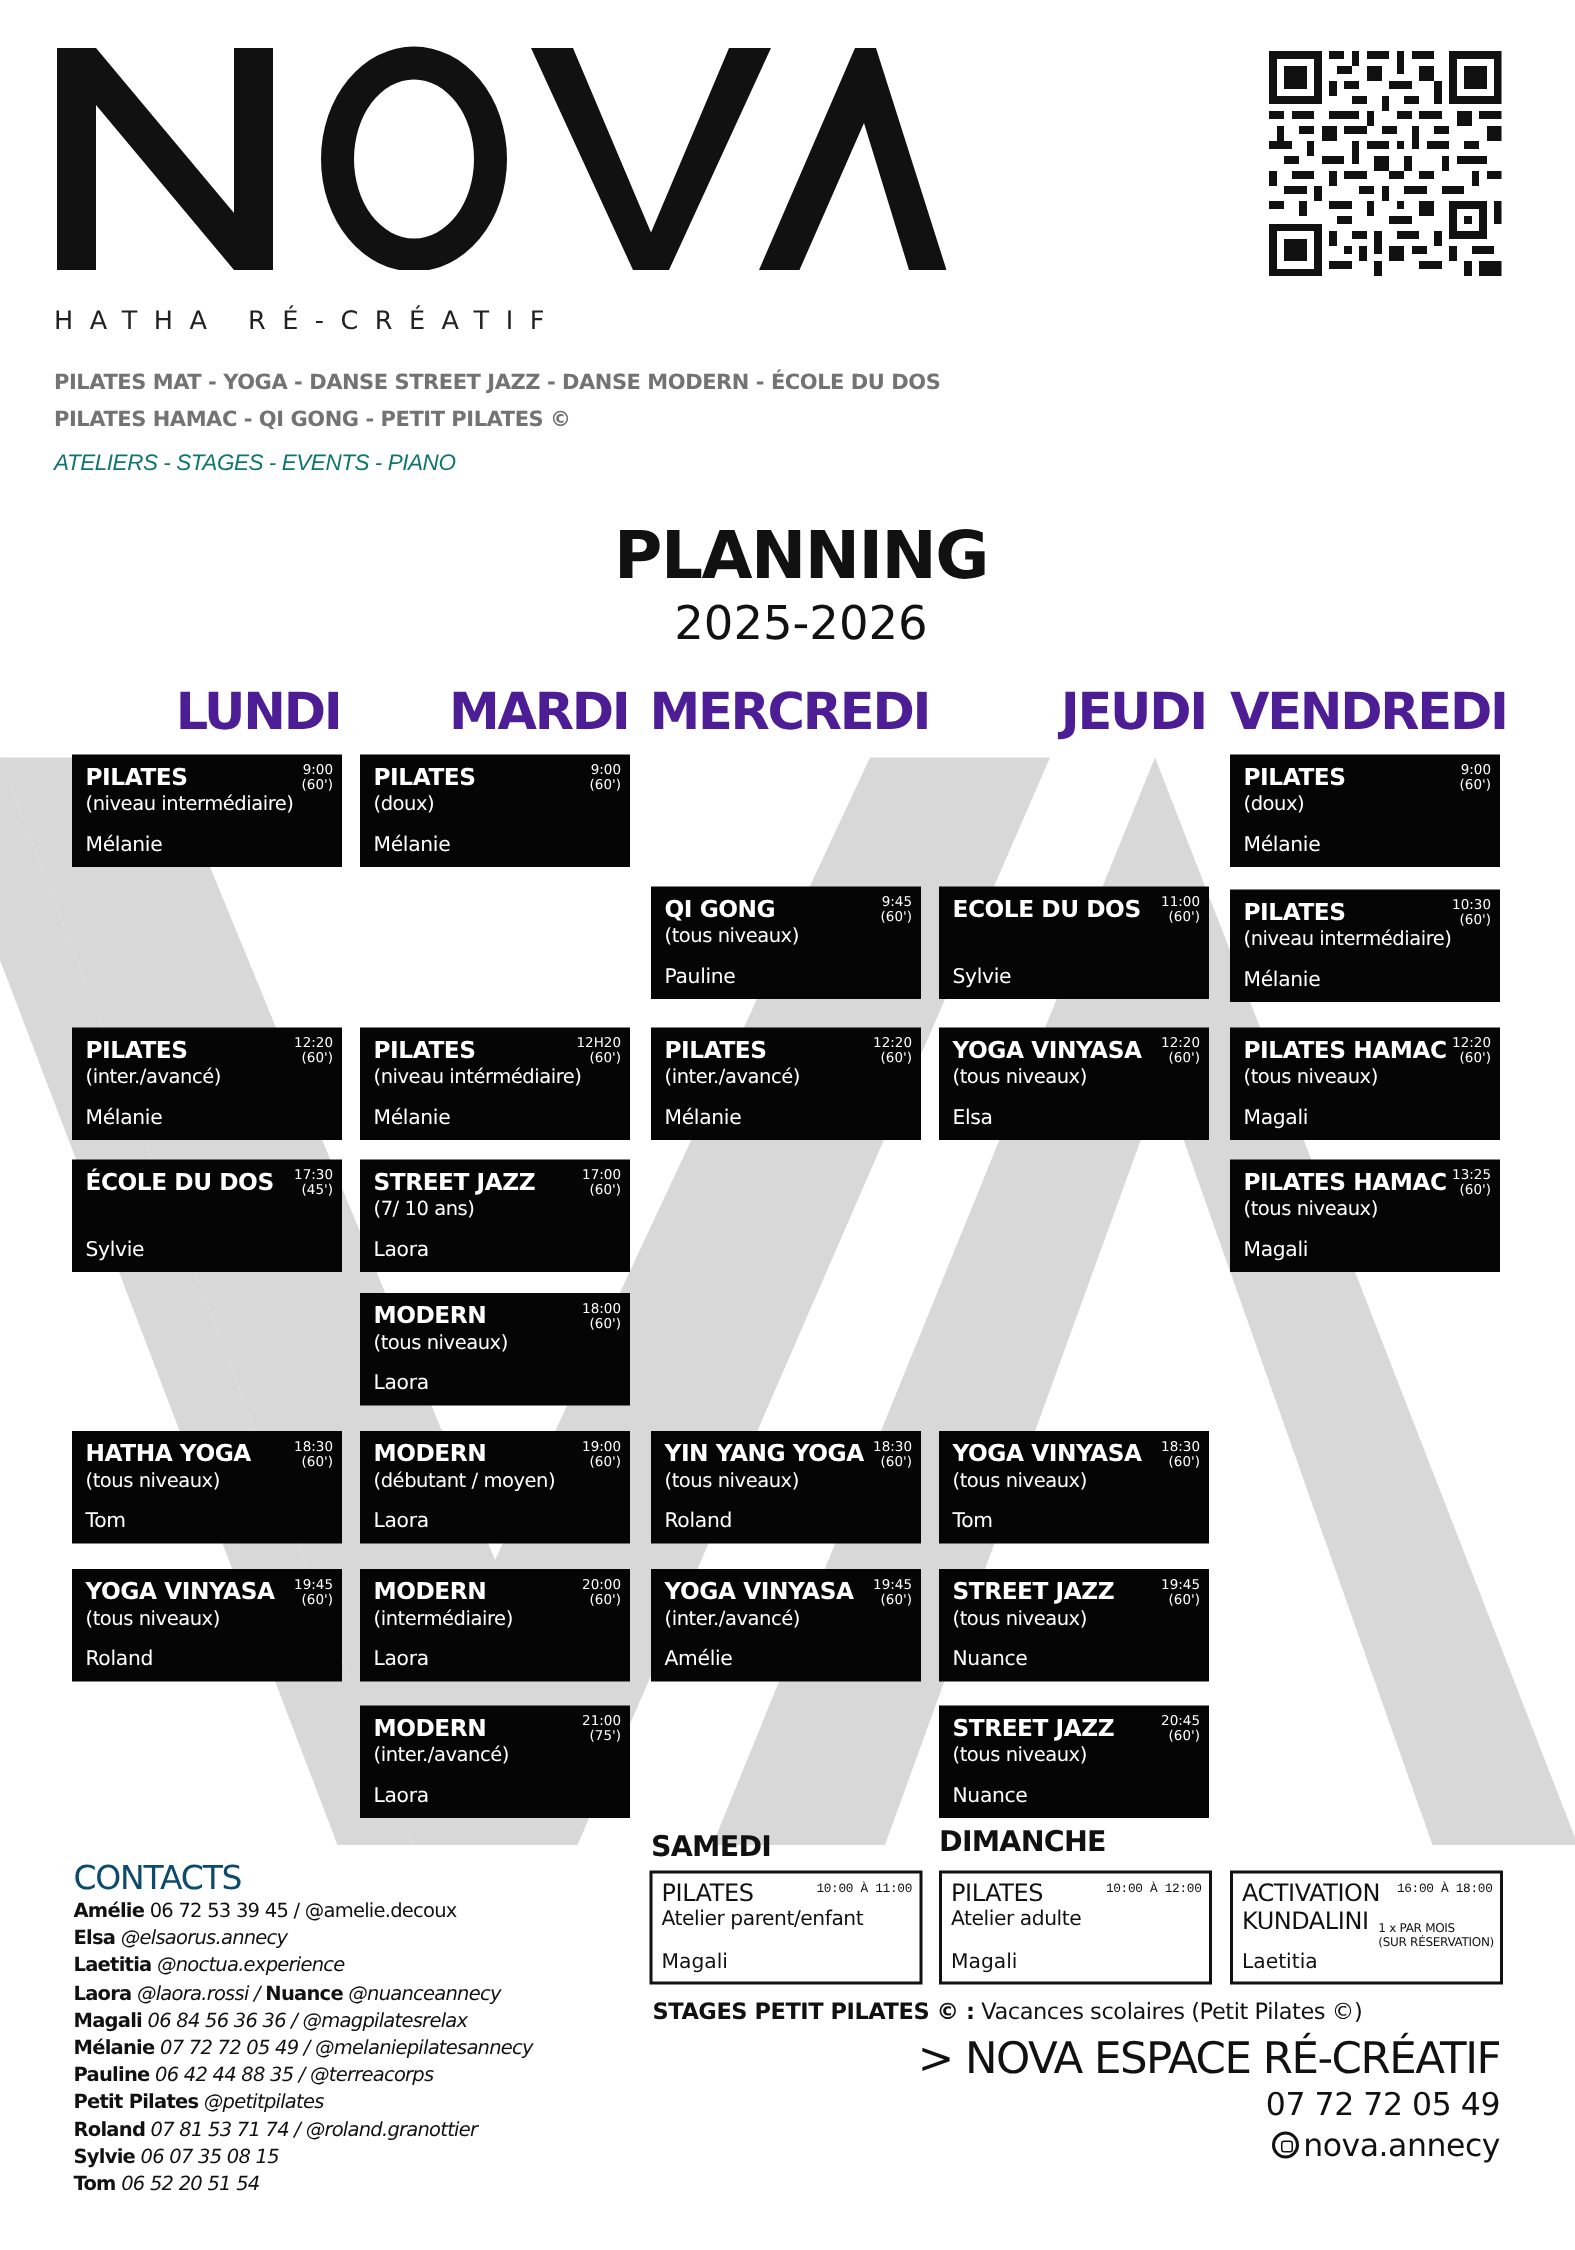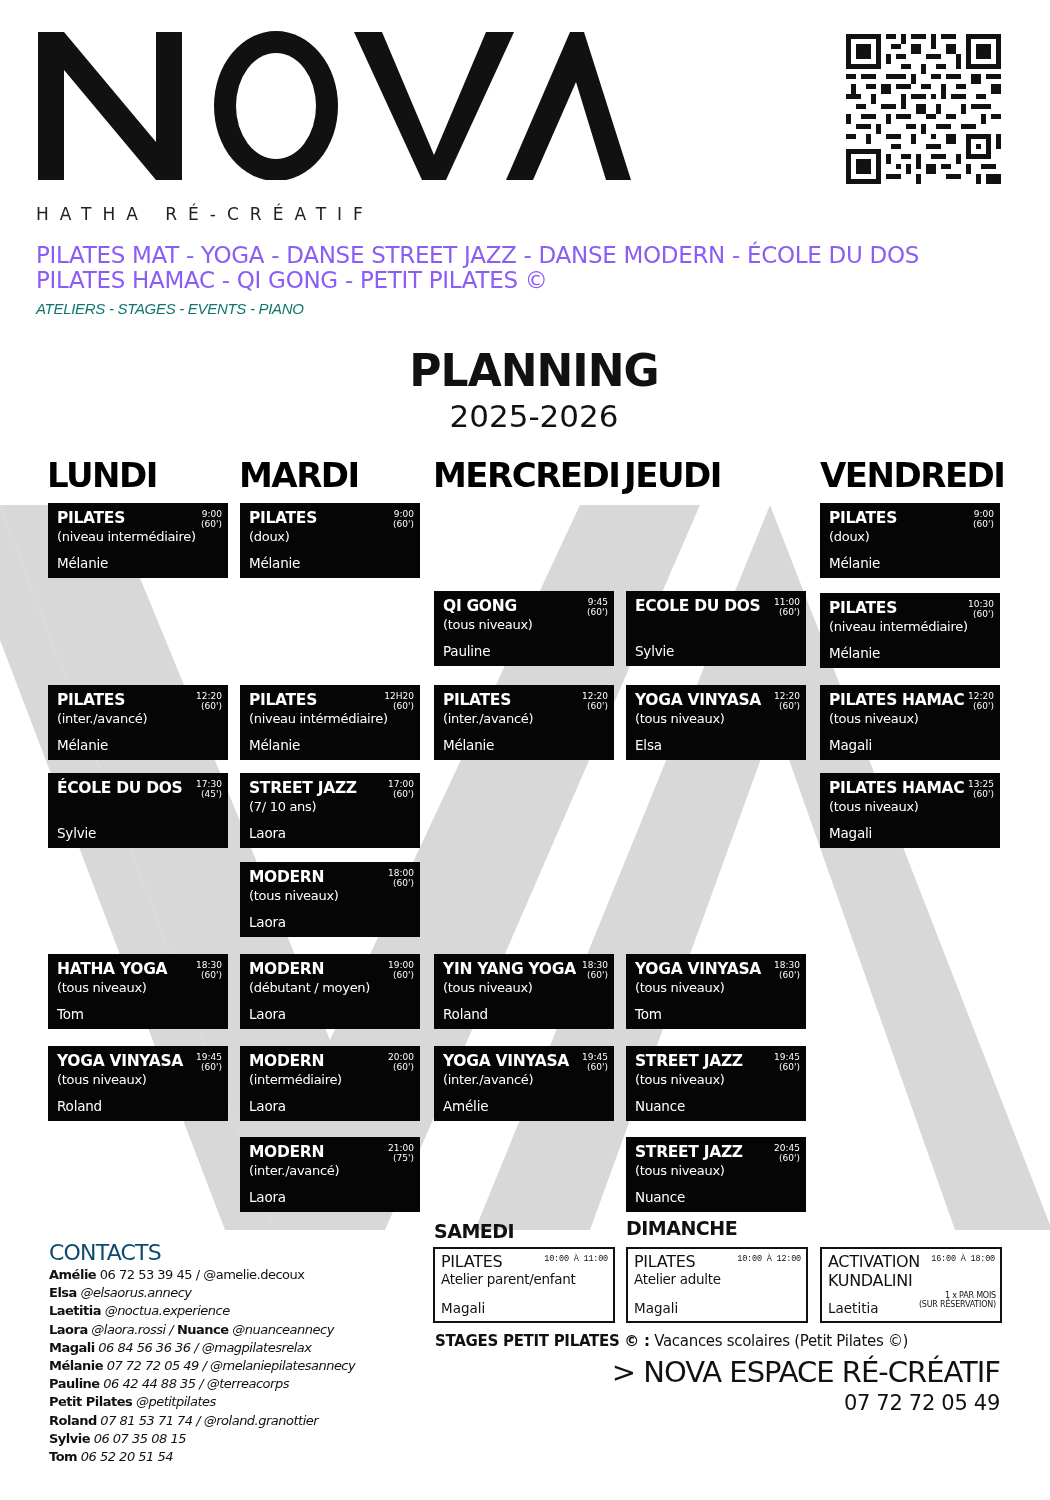--- a/index.html
+++ b/index.html
@@ -6,41 +6,41 @@
   html, body { width: 1050px; height: 1500px; background: #ffffff; overflow: hidden; }
   body { position: relative; font-family: "DejaVu Sans", sans-serif; color: #111111; }
 
   #bg-shapes { position: absolute; left: 0; top: 0; width: 1050px; height: 1500px; z-index: 0; }
 
   .logo { position: absolute; left: 36px; top: 30px; z-index: 1; }
   .logo svg { display: block; }
   .tagline { position: absolute; left: 36px; top: 204px; font-family: "DejaVu Sans", sans-serif; font-size: 17px; letter-spacing: 11px; color: #222; z-index: 1; }
   .qr { position: absolute; left: 846px; top: 34px; width: 155px; height: 150px; z-index: 1; }
 
-  .disciplines { position: absolute; left: 36px; top: 243px; z-index: 1; font-family: "DejaVu Sans", sans-serif; font-weight: normal; font-size: 23px; line-height: 25px; color: #8b5cf6; letter-spacing: -0.3px; }
+  .disciplines { position: absolute; left: 36px; top: 243px; z-index: 1; font-family: "DejaVu Sans", sans-serif; font-weight: bold; font-size: 14px; line-height: 25px; color: #737373; letter-spacing: -0.3px; }
   .sub-line { position: absolute; left: 36px; top: 300px; z-index: 1; font-family: Liberation Sans, sans-serif; font-style: italic; font-size: 15px; color: #0f766e; letter-spacing: -0.3px; }
 
   .planning-title { position: absolute; left: 0; width: 1068px; top: 345px; text-align: center; font-family: "DejaVu Sans", sans-serif; font-weight: bold; font-size: 44px; letter-spacing: -1px; color: #111; z-index: 1; }
   .planning-year { position: absolute; left: 0; width: 1068px; top: 398px; text-align: center; font-family: "DejaVu Sans", sans-serif; font-size: 31px; color: #111; z-index: 1; }
 
-  .day-head { position: absolute; top: 455px; width: 180px; text-align: left; font-family: "DejaVu Sans", sans-serif; font-weight: bold; font-size: 34px; letter-spacing: -1.5px; color: #000000; z-index: 1; white-space: nowrap; }
+  .day-head { position: absolute; top: 455px; width: 180px; text-align: right; font-family: "DejaVu Sans", sans-serif; font-weight: bold; font-size: 34px; letter-spacing: -1.5px; color: #4c1d95; z-index: 1; white-space: nowrap; }
 
   .class-card { position: absolute; width: 180px; height: 75px; background: #050505; color: #ffffff; z-index: 2; padding: 5px 7px 0 9px; }
   .class-card .c-title { font-family: "DejaVu Sans", sans-serif; font-size: 15.5px; font-weight: bold; letter-spacing: -0.3px; white-space: nowrap; line-height: 20px; }
   .class-card .c-level { font-family: "DejaVu Sans", sans-serif; font-size: 13px; line-height: 17px; white-space: nowrap; letter-spacing: -0.3px; }
   .class-card .c-teacher { position: absolute; left: 9px; bottom: 7px; font-family: "DejaVu Sans", sans-serif; font-size: 13.5px; letter-spacing: -0.2px; }
   .class-card .c-time { position: absolute; right: 6px; top: 6px; text-align: right; font-family: "DejaVu Sans", sans-serif; font-size: 9px; line-height: 10px; }
 
   .weekend-head { position: absolute; top: 1220px; font-family: "DejaVu Sans", sans-serif; font-weight: bold; font-size: 19px; letter-spacing: -0.5px; color: #111; z-index: 1; text-align: center; }
   .weekend-card { position: absolute; top: 1247px; width: 182px; height: 76px; background: #fff; border: 2px solid #111; z-index: 2; padding: 3px 6px 0 6px; }
   .weekend-card .w-title { font-family: "DejaVu Sans", sans-serif; font-size: 16px; line-height: 19px; letter-spacing: -0.3px; }
   .weekend-card .w-desc { font-family: "DejaVu Sans", sans-serif; font-size: 13.5px; line-height: 17px; letter-spacing: -0.3px; }
   .weekend-card .w-teacher { position: absolute; left: 6px; bottom: 5px; font-family: "DejaVu Sans", sans-serif; font-size: 13.5px; }
   .weekend-card .w-time { position: absolute; right: 5px; top: 5px; font-family: Liberation Mono, monospace; font-size: 8.5px; letter-spacing: -0.2px; }
-  .weekend-card .w-note { position: absolute; right: 4px; bottom: 12px; text-align: right; font-family: "DejaVu Sans", sans-serif; font-size: 8px; line-height: 9px; letter-spacing: -0.2px; }
+  .weekend-card .w-note { position: absolute; right: 4px; bottom: 22px; font-family: "DejaVu Sans", sans-serif; font-size: 8px; line-height: 9px; letter-spacing: -0.2px; }
 
   .stages { position: absolute; left: 435px; top: 1332px; z-index: 1; font-family: "DejaVu Sans", sans-serif; font-size: 15px; color: #111; letter-spacing: -0.3px; white-space: nowrap; }
   .stages b { font-weight: bold; }
 
   .contacts { position: absolute; left: 49px; top: 1240px; z-index: 1; font-family: "DejaVu Sans", sans-serif; }
   .contacts .ct-title { font-size: 22px; letter-spacing: -0.8px; color: #0c4a6e; margin-bottom: 1px; }
   .contacts .ct-line { font-size: 13px; line-height: 18.2px; letter-spacing: -0.5px; color: #111; white-space: nowrap; }
   .contacts .ct-name { font-weight: bold; }
   .contacts .ct-info { font-style: italic; }
 
@@ -370,13 +370,14 @@
   <div class="ct-line"><span class="ct-name">Pauline</span><span class="ct-info"> 06 42 44 88 35 / @terreacorps</span></div>
   <div class="ct-line"><span class="ct-name">Petit Pilates</span><span class="ct-info"> @petitpilates</span></div>
   <div class="ct-line"><span class="ct-name">Roland</span><span class="ct-info"> 07 81 53 71 74 / @roland.granottier</span></div>
   <div class="ct-line"><span class="ct-name">Sylvie</span><span class="ct-info"> 06 07 35 08 15</span></div>
   <div class="ct-line"><span class="ct-name">Tom</span><span class="ct-info"> 06 52 20 51 54</span></div>
 </div>
 
 <div class="footer">
   <div class="f-brand">&gt; NOVA ESPACE RÉ-CRÉATIF</div>
   <div class="f-phone">07 72 72 05 49</div>
+  <div class="f-insta"><span class="ig"></span><span>nova.annecy</span></div>
 </div>
 
 </body></html>

